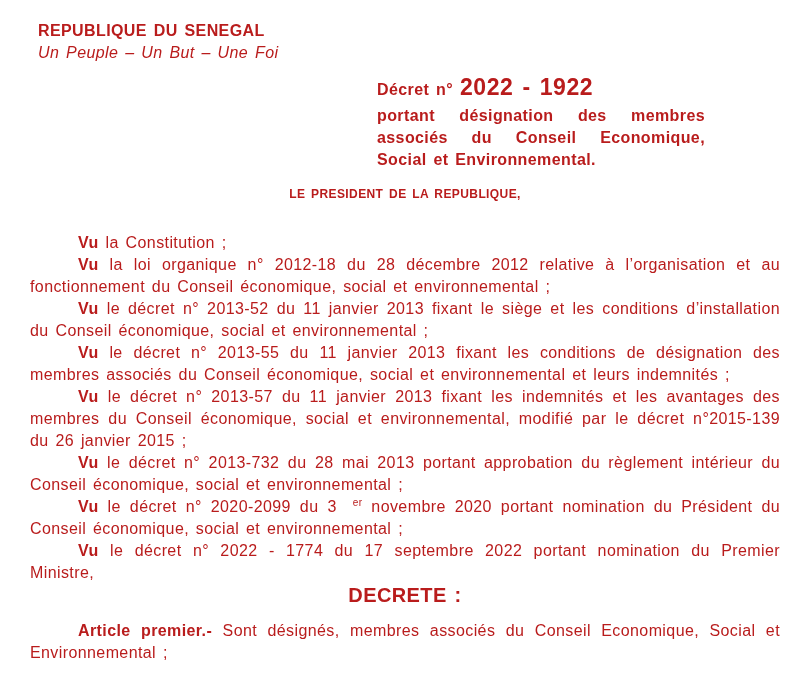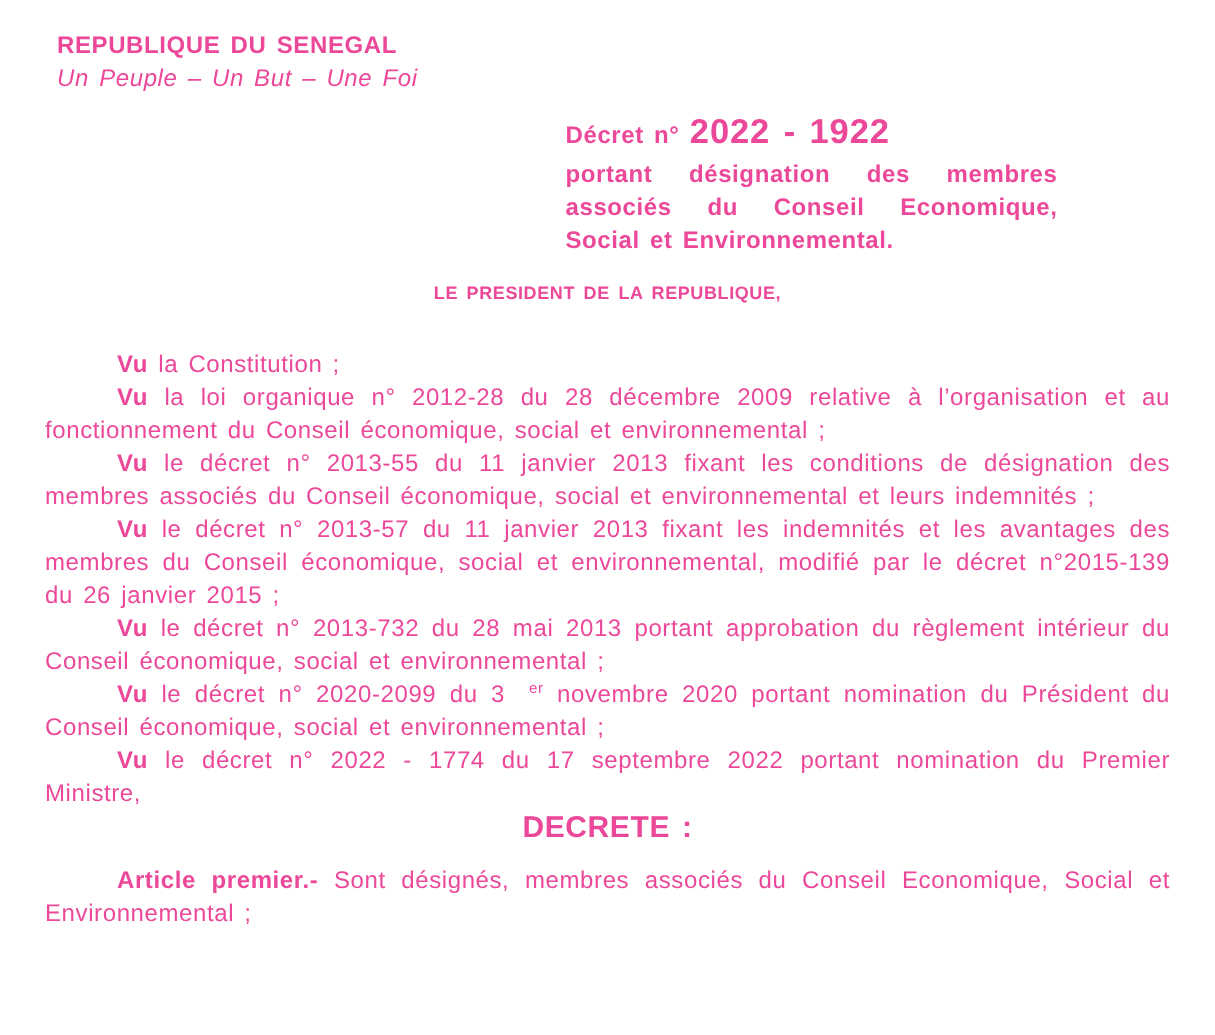--- a/index.html
+++ b/index.html
@@ -3,21 +3,21 @@
 <meta charset="utf-8">
 <style>
   * { margin: 0; padding: 0; box-sizing: border-box; }
   html, body { background: #ffffff; }
   .page {
     position: relative;
     width: 810px;
     height: 690px;
     overflow: hidden;
     background: #ffffff;
-    color: #ec4899;
+    color: #b91c1c;
     font-family: "Liberation Sans", "DejaVu Sans", sans-serif;
     font-size: 16px;
     letter-spacing: 0.4px;
     word-spacing: 2px;
     padding: 20px 30px 0 30px;
   }
   .letterhead { margin-left: 8px; }
   .country {
     font-weight: bold;
     line-height: 22px;
@@ -90,21 +90,22 @@
 
   <div class="decree-block">
     <div class="decree-line"><span class="decree-label">Décret n° </span><span class="decree-number">2022 - 1922</span></div>
     <div class="decree-subject">portant désignation des membres associés du Conseil Economique, Social et Environnemental.</div>
   </div>
 
   <div class="president-heading">LE PRESIDENT DE LA REPUBLIQUE,</div>
 
   <div class="visas">
     <p class="visa"><b>Vu</b><span> la Constitution ;</span></p>
-    <p class="visa"><b>Vu</b><span> la loi organique n° 2012-28 du 28 décembre 2009 relative à l’organisation et au fonctionnement du Conseil économique, social et environnemental ;</span></p>
+    <p class="visa"><b>Vu</b><span> la loi organique n° 2012-18 du 28 décembre 2012 relative à l’organisation et au fonctionnement du Conseil économique, social et environnemental ;</span></p>
+    <p class="visa"><b>Vu</b><span> le décret n° 2013-52 du 11 janvier 2013 fixant le siège et les conditions d’installation du Conseil économique, social et environnemental ;</span></p>
     <p class="visa"><b>Vu</b><span> le décret n° 2013-55 du 11 janvier 2013 fixant les conditions de désignation des membres associés du Conseil économique, social et environnemental et leurs indemnités ;</span></p>
     <p class="visa"><b>Vu</b><span> le décret n° 2013-57 du 11 janvier 2013 fixant les indemnités et les avantages des membres du Conseil économique, social et environnemental, modifié par le décret n°2015-139 du 26 janvier 2015 ;</span></p>
     <p class="visa"><b>Vu</b><span> le décret n° 2013-732 du 28 mai 2013 portant approbation du règlement intérieur du Conseil économique, social et environnemental ;</span></p>
     <p class="visa"><b>Vu</b><span> le décret n° 2020-2099 du 3</span><sup>er</sup><span> novembre 2020 portant nomination du Président du Conseil économique, social et environnemental ;</span></p>
     <p class="visa"><b>Vu</b><span> le décret n° 2022 - 1774 du 17 septembre 2022 portant nomination du Premier Ministre,</span></p>
   </div>
 
   <div class="decrete-heading">DECRETE :</div>
 
   <p class="article"><b>Article premier.-</b><span> Sont désignés, membres associés du Conseil Economique, Social et Environnemental ;</span></p>

